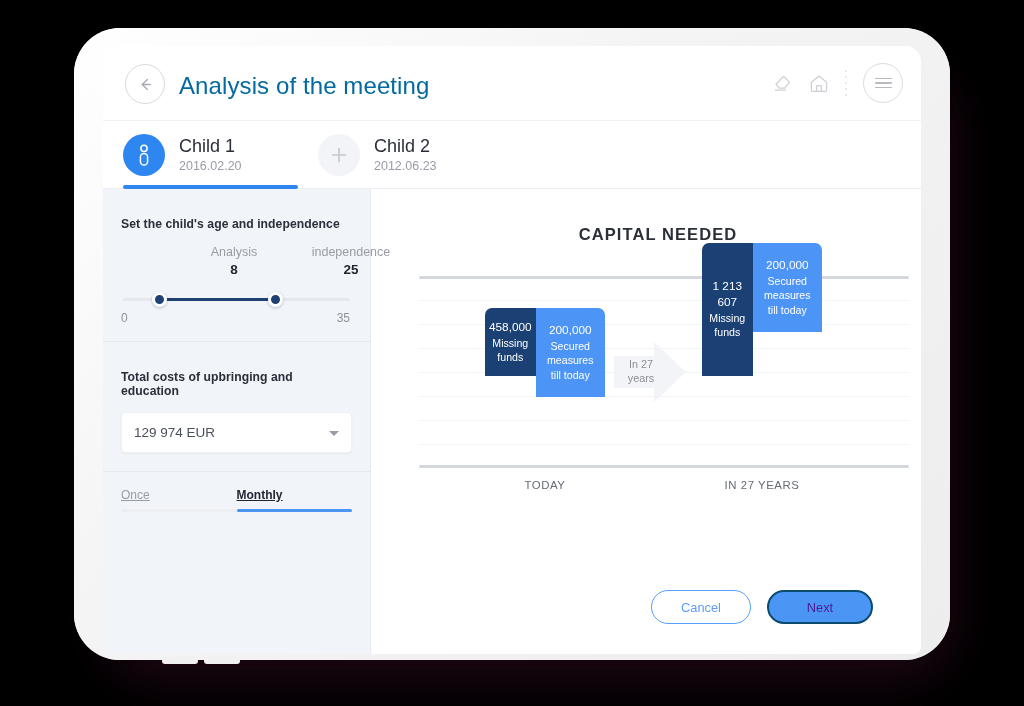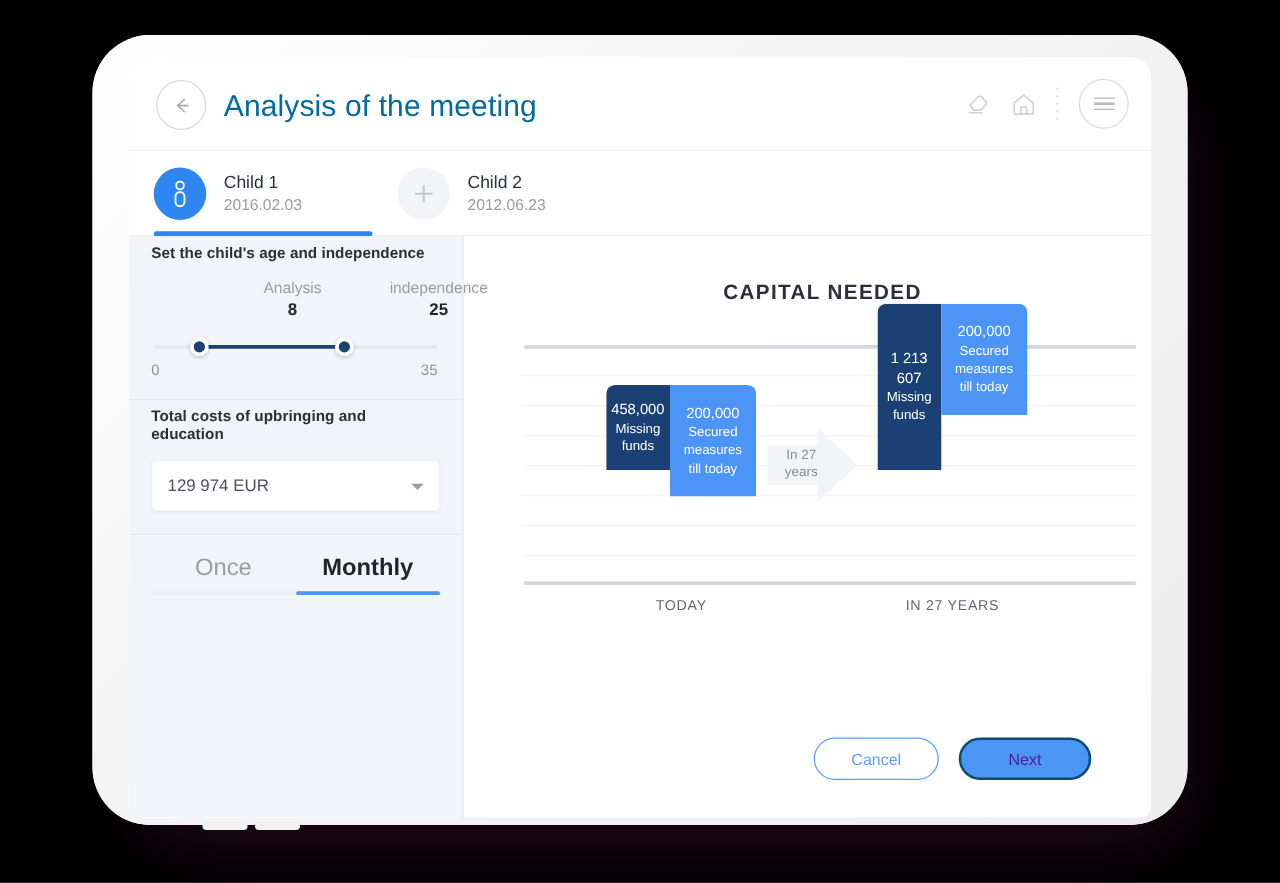--- a/index.html
+++ b/index.html
@@ -146,21 +146,21 @@
   .child-1 { left: 20px; width: 195px; }
   .child-2 { left: 215px; width: 195px; }
   .child-avatar {
     width: 42px; height: 42px; border-radius: 50%;
     display: flex; align-items: center; justify-content: center;
     flex: 0 0 42px;
   }
   .child-avatar.active { background: #2e86f0; }
   .child-avatar.inactive { background: #f2f4f7; }
   .child-meta { margin-left: 14px; line-height: 1.25; }
-  .child-name { font-size: 14px; color: #2b2f3a; }
+  .child-name { font-size: 18px; color: #2b2f3a; }
   .child-date { font-size: 12.5px; color: #9a9ca6; margin-top: 2px; }
   .child-underline {
     position: absolute;
     left: 20px; top: 64px;
     width: 175px; height: 4px;
     background: #2e86f0;
     border-radius: 2px;
   }
 
   
@@ -177,21 +177,21 @@
     background: #f1f4f8;
     position: relative;
     border-right: 1px solid #e7ebf1;
   }
   .sb-section { position: relative; padding: 0 18px; }
   .sb-divider { height: 1px; background: #e4e9ef; margin: 0; }
   .sb-label {
     font-size: 12.2px;
     font-weight: bold;
     color: #2b2f3a;
-    padding-top: 6px;
+    padding-top: 28px;
     letter-spacing: .05px;
   }
 
   
   .slider-block { padding: 0 18px 14px; }
   .slider-heads {
     position: relative; height: 44px; margin-top: 14px;
   }
   .sh { position: absolute; text-align: center; width: 110px; }
   .sh .cap { font-size: 12.5px; color: #9a9ca6; }
@@ -250,25 +250,25 @@
   }
 
   
   .seg {
     margin: 16px 18px 0;
     position: relative;
     display: flex;
   }
   .seg-item {
     flex: 1;
-    text-align: center;
-    font-size: 19px;
+    font-size: 12px;
     padding-bottom: 10px;
     color: #9a9ca6;
     cursor: pointer;
+    text-decoration: underline;
   }
   .seg-item.active { color: #1f2430; font-weight: bold; }
   .seg-rail {
     position: absolute; left: 0; right: 0; bottom: 0;
     height: 3px; background: #eceef2; border-radius: 2px;
   }
   .seg-rail-active {
     position: absolute; left: 50%; width: 50%; bottom: 0;
     height: 3px; background: #4b95f5; border-radius: 2px;
   }
@@ -462,21 +462,21 @@
 
       <div class="child-tab child-1">
         <div class="child-avatar active">
           <svg width="16" height="24" viewBox="0 0 16 24">
             <circle cx="8" cy="5.4" r="3.1" fill="none" stroke="#ffffff" stroke-width="1.5"></circle>
             <rect x="4.4" y="10.6" width="7.2" height="11.4" rx="3.6" fill="none" stroke="#ffffff" stroke-width="1.5"></rect>
           </svg>
         </div>
         <div class="child-meta">
           <div class="child-name">Child 1</div>
-          <div class="child-date">2016.02.03</div>
+          <div class="child-date">2016.02.20</div>
         </div>
       </div>
 
       <div class="child-tab child-2">
         <div class="child-avatar inactive">
           <svg width="20" height="20" viewBox="0 0 20 20">
             <line x1="10" y1="3.6" x2="10" y2="16.4" stroke="#c5c8cf" stroke-width="1.7" stroke-linecap="round"></line>
             <line x1="3.6" y1="10" x2="16.4" y2="10" stroke="#c5c8cf" stroke-width="1.7" stroke-linecap="round"></line>
           </svg>
         </div>

